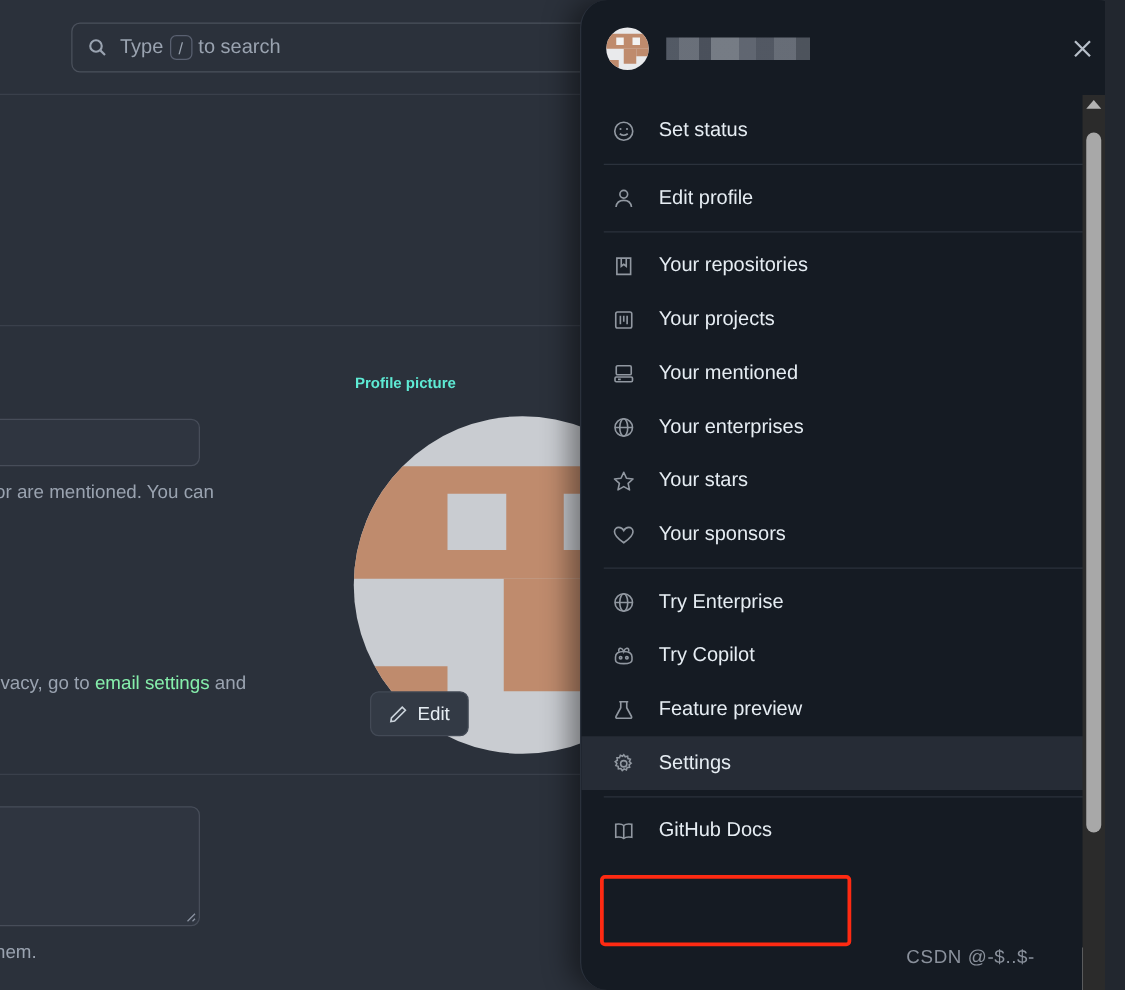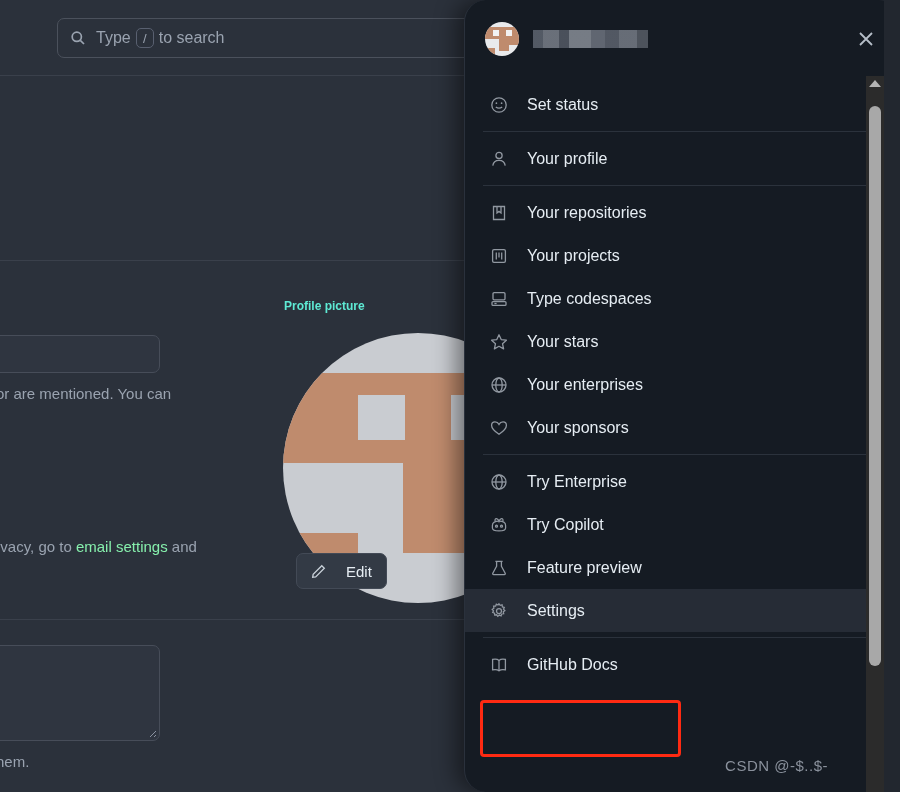--- a/index.html
+++ b/index.html
@@ -59,21 +59,21 @@
   }
   .avatar-big .px { position: absolute; background: #bf8b6d; }
   .avatar-big .px.light { background: #c9ccd1; }
 
   .edit-btn {
     position: absolute; left: 296px; top: 553px;
     height: 36px; padding: 0 14px;
     background: #333a45;
     border: 1px solid #434a56;
     border-radius: 7px;
-    display: flex; align-items: center; gap: 20px;
+    display: flex; align-items: center; gap: 8px;
     color: #e6edf3; font-size: 15px;
   }
   .edit-btn svg { width: 15px; height: 15px; color: #c9d1d9; }
 
   .field-box {
     position: absolute;
     background: #2f3540;
     border: 1px solid #474d59;
     border-radius: 7px;
   }
@@ -284,21 +284,21 @@
     <div class="sep"></div>
 
     <div class="group">
       <div class="menu-item">
         <span class="mi-icon">
           <svg viewBox="0 0 18 18" fill="none" stroke="currentColor" stroke-width="1.3">
             <circle cx="9" cy="5.4" r="3.1"></circle>
               <path d="M2.8 15.6 C3.3 11.9 6 10.3 9 10.3 C12 10.3 14.7 11.9 15.2 15.6"></path>
           </svg>
         </span>
-        <span>Your profile</span>
+        <span>Edit profile</span>
       </div>
     </div>
 
     <div class="sep"></div>
 
     <div class="group">
 
       <div class="menu-item">
         <span class="mi-icon">
           <svg viewBox="0 0 18 18" fill="none" stroke="currentColor" stroke-width="1.3">
@@ -320,42 +320,42 @@
       </div>
 
       <div class="menu-item">
         <span class="mi-icon">
           <svg viewBox="0 0 18 18" fill="none" stroke="currentColor" stroke-width="1.3">
             <rect x="3" y="2.6" width="12" height="7.2" rx="1.1"></rect>
             <rect x="2" y="11.6" width="14" height="3.8" rx="1"></rect>
             <path d="M4.4 13.5 H6.6"></path>
           </svg>
         </span>
-        <span>Type codespaces</span>
-      </div>
-
-
-      <div class="menu-item">
-        <span class="mi-icon">
-          <svg viewBox="0 0 18 18" fill="none" stroke="currentColor" stroke-width="1.3" stroke-linejoin="round">
-            <path d="M9 1.8 L11.2 6.6 L16.4 7.2 L12.5 10.7 L13.6 15.9 L9 13.3 L4.4 15.9 L5.5 10.7 L1.6 7.2 L6.8 6.6z"></path>
-          </svg>
-        </span>
-        <span>Your stars</span>
-      </div>
+        <span>Your mentioned</span>
+      </div>
+
 
       <div class="menu-item">
         <span class="mi-icon">
           <svg viewBox="0 0 18 18" fill="none" stroke="currentColor" stroke-width="1.3">
             <circle cx="9" cy="9" r="7"></circle>
               <path d="M2 9 H16"></path>
               <ellipse cx="9" cy="9" rx="3.2" ry="7"></ellipse>
           </svg>
         </span>
         <span>Your enterprises</span>
+      </div>
+
+      <div class="menu-item">
+        <span class="mi-icon">
+          <svg viewBox="0 0 18 18" fill="none" stroke="currentColor" stroke-width="1.3" stroke-linejoin="round">
+            <path d="M9 1.8 L11.2 6.6 L16.4 7.2 L12.5 10.7 L13.6 15.9 L9 13.3 L4.4 15.9 L5.5 10.7 L1.6 7.2 L6.8 6.6z"></path>
+          </svg>
+        </span>
+        <span>Your stars</span>
       </div>
 
       <div class="menu-item">
         <span class="mi-icon">
           <svg viewBox="0 0 18 18" fill="none" stroke="currentColor" stroke-width="1.3">
             <path d="M9 15.2 C3.4 11.4 1.6 8.9 1.6 6.4 C1.6 4.3 3.2 2.9 5 2.9 C6.6 2.9 8.2 3.9 9 5.4 C9.8 3.9 11.4 2.9 13 2.9 C14.8 2.9 16.4 4.3 16.4 6.4 C16.4 8.9 14.6 11.4 9 15.2z"></path>
           </svg>
         </span>
         <span>Your sponsors</span>
       </div>

